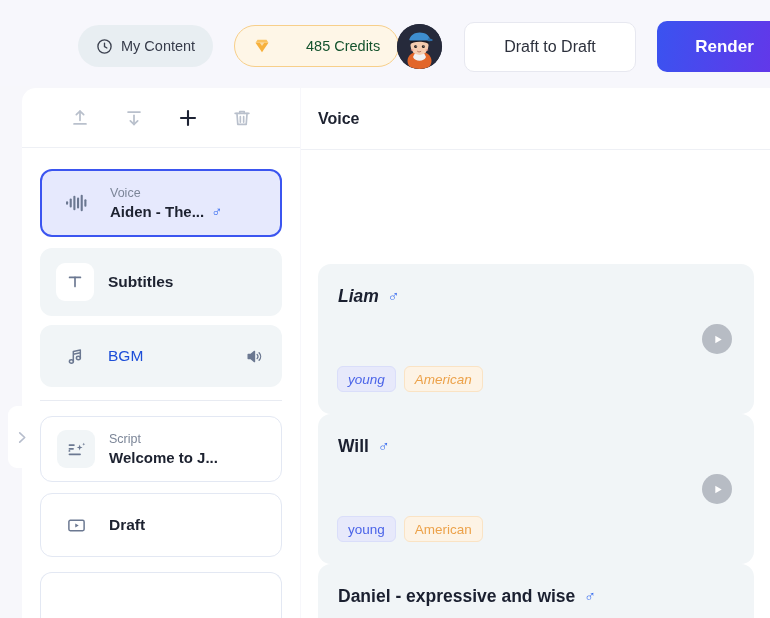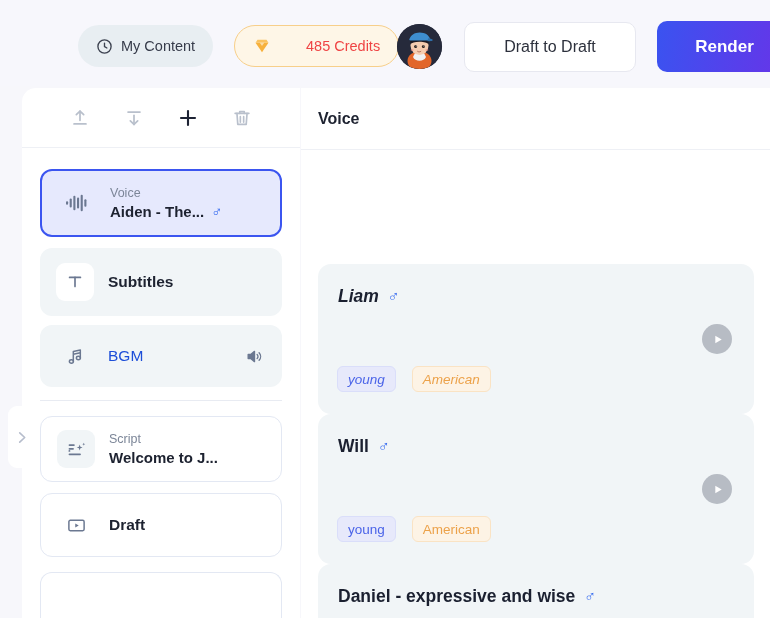--- a/index.html
+++ b/index.html
@@ -21,21 +21,21 @@
     display: flex; align-items: center; gap: 8px;
     height: 42px; border-radius: 21px; padding: 0 18px;
     font-size: 14.5px; cursor: pointer; white-space: nowrap;
   }
   .pill-mycontent {
     position: absolute; left: 78px; top: 25px;
     background: #e8eef2; color: #363b4a;
   }
   .pill-credits {
     position: absolute; left: 234px; top: 25px;
-    background: #fef6e7; border: 1px solid #f7cf8a; color: #ef4444; gap: 35px;
+    background: #fef6e7; border: 1px solid #f7cf8a; color: #14532d; gap: 35px;
   }
   .clock-ico { width: 17px; height: 17px; flex: none; }
   .gem-ico { width: 18px; height: 18px; flex: none; }
 
   .avatar {
     position: absolute; left: 397px; top: 24px;
     width: 45px; height: 45px; border-radius: 50%;
     overflow: hidden; background: #272a3c; cursor: pointer;
   }
   .avatar svg { display: block; }
@@ -153,21 +153,21 @@
     position: absolute; left: 20px; top: 22px;
     font-size: 17.5px; font-weight: bold; color: #1b2030;
     display: flex; align-items: center; gap: 9px; white-space: nowrap;
   }
   .vc-name .male { font-size: 16px; }
   .vc-desc {
     position: absolute; left: 20px; top: 54px; width: 350px;
     font-size: 13.5px; color: #7e8796; line-height: 18px;
     white-space: nowrap; overflow: hidden;
   }
-  .vc-tags { position: absolute; left: 19px; bottom: 22px; display: flex; gap: 16px; }
+  .vc-tags { position: absolute; left: 19px; bottom: 22px; display: flex; gap: 8px; }
   .tag {
     height: 26px; border-radius: 6px; padding: 0 10px;
     display: flex; align-items: center; font-size: 13.5px;
   }
   .tag-age { background: #e7e9fb; border: 1px solid #dadefa; color: #4a63e8; }
   .tag-acc { background: #fdf3e5; border: 1px solid #fae3c4; color: #eca24a; }
 
   .play-btn {
     position: absolute; right: 22px; top: 50%; margin-top: -15px;
     width: 30px; height: 30px; border-radius: 50%;

